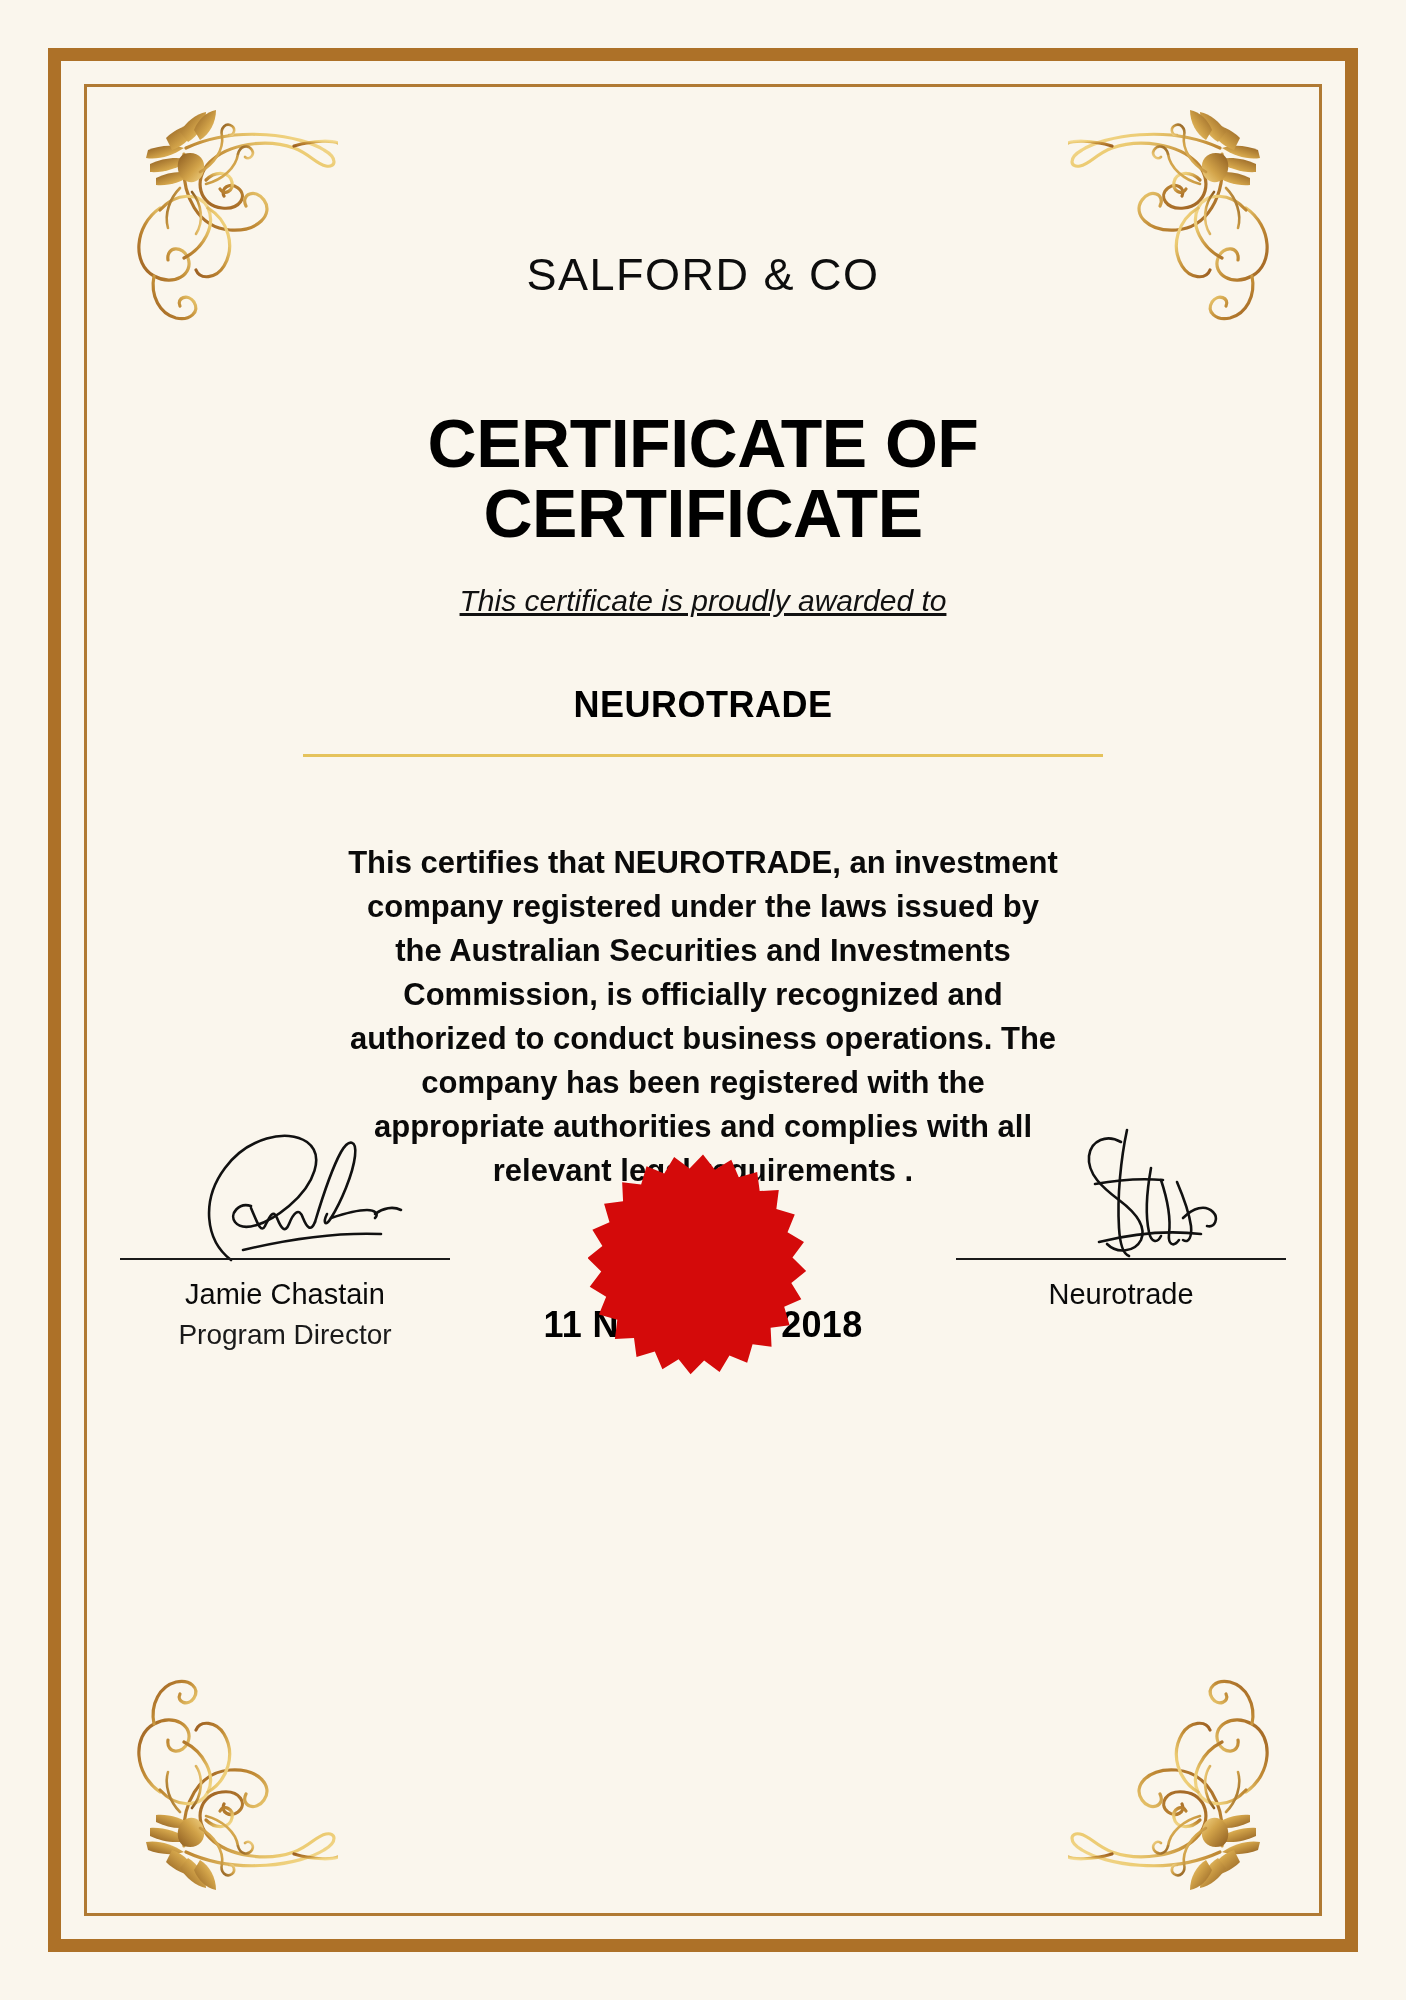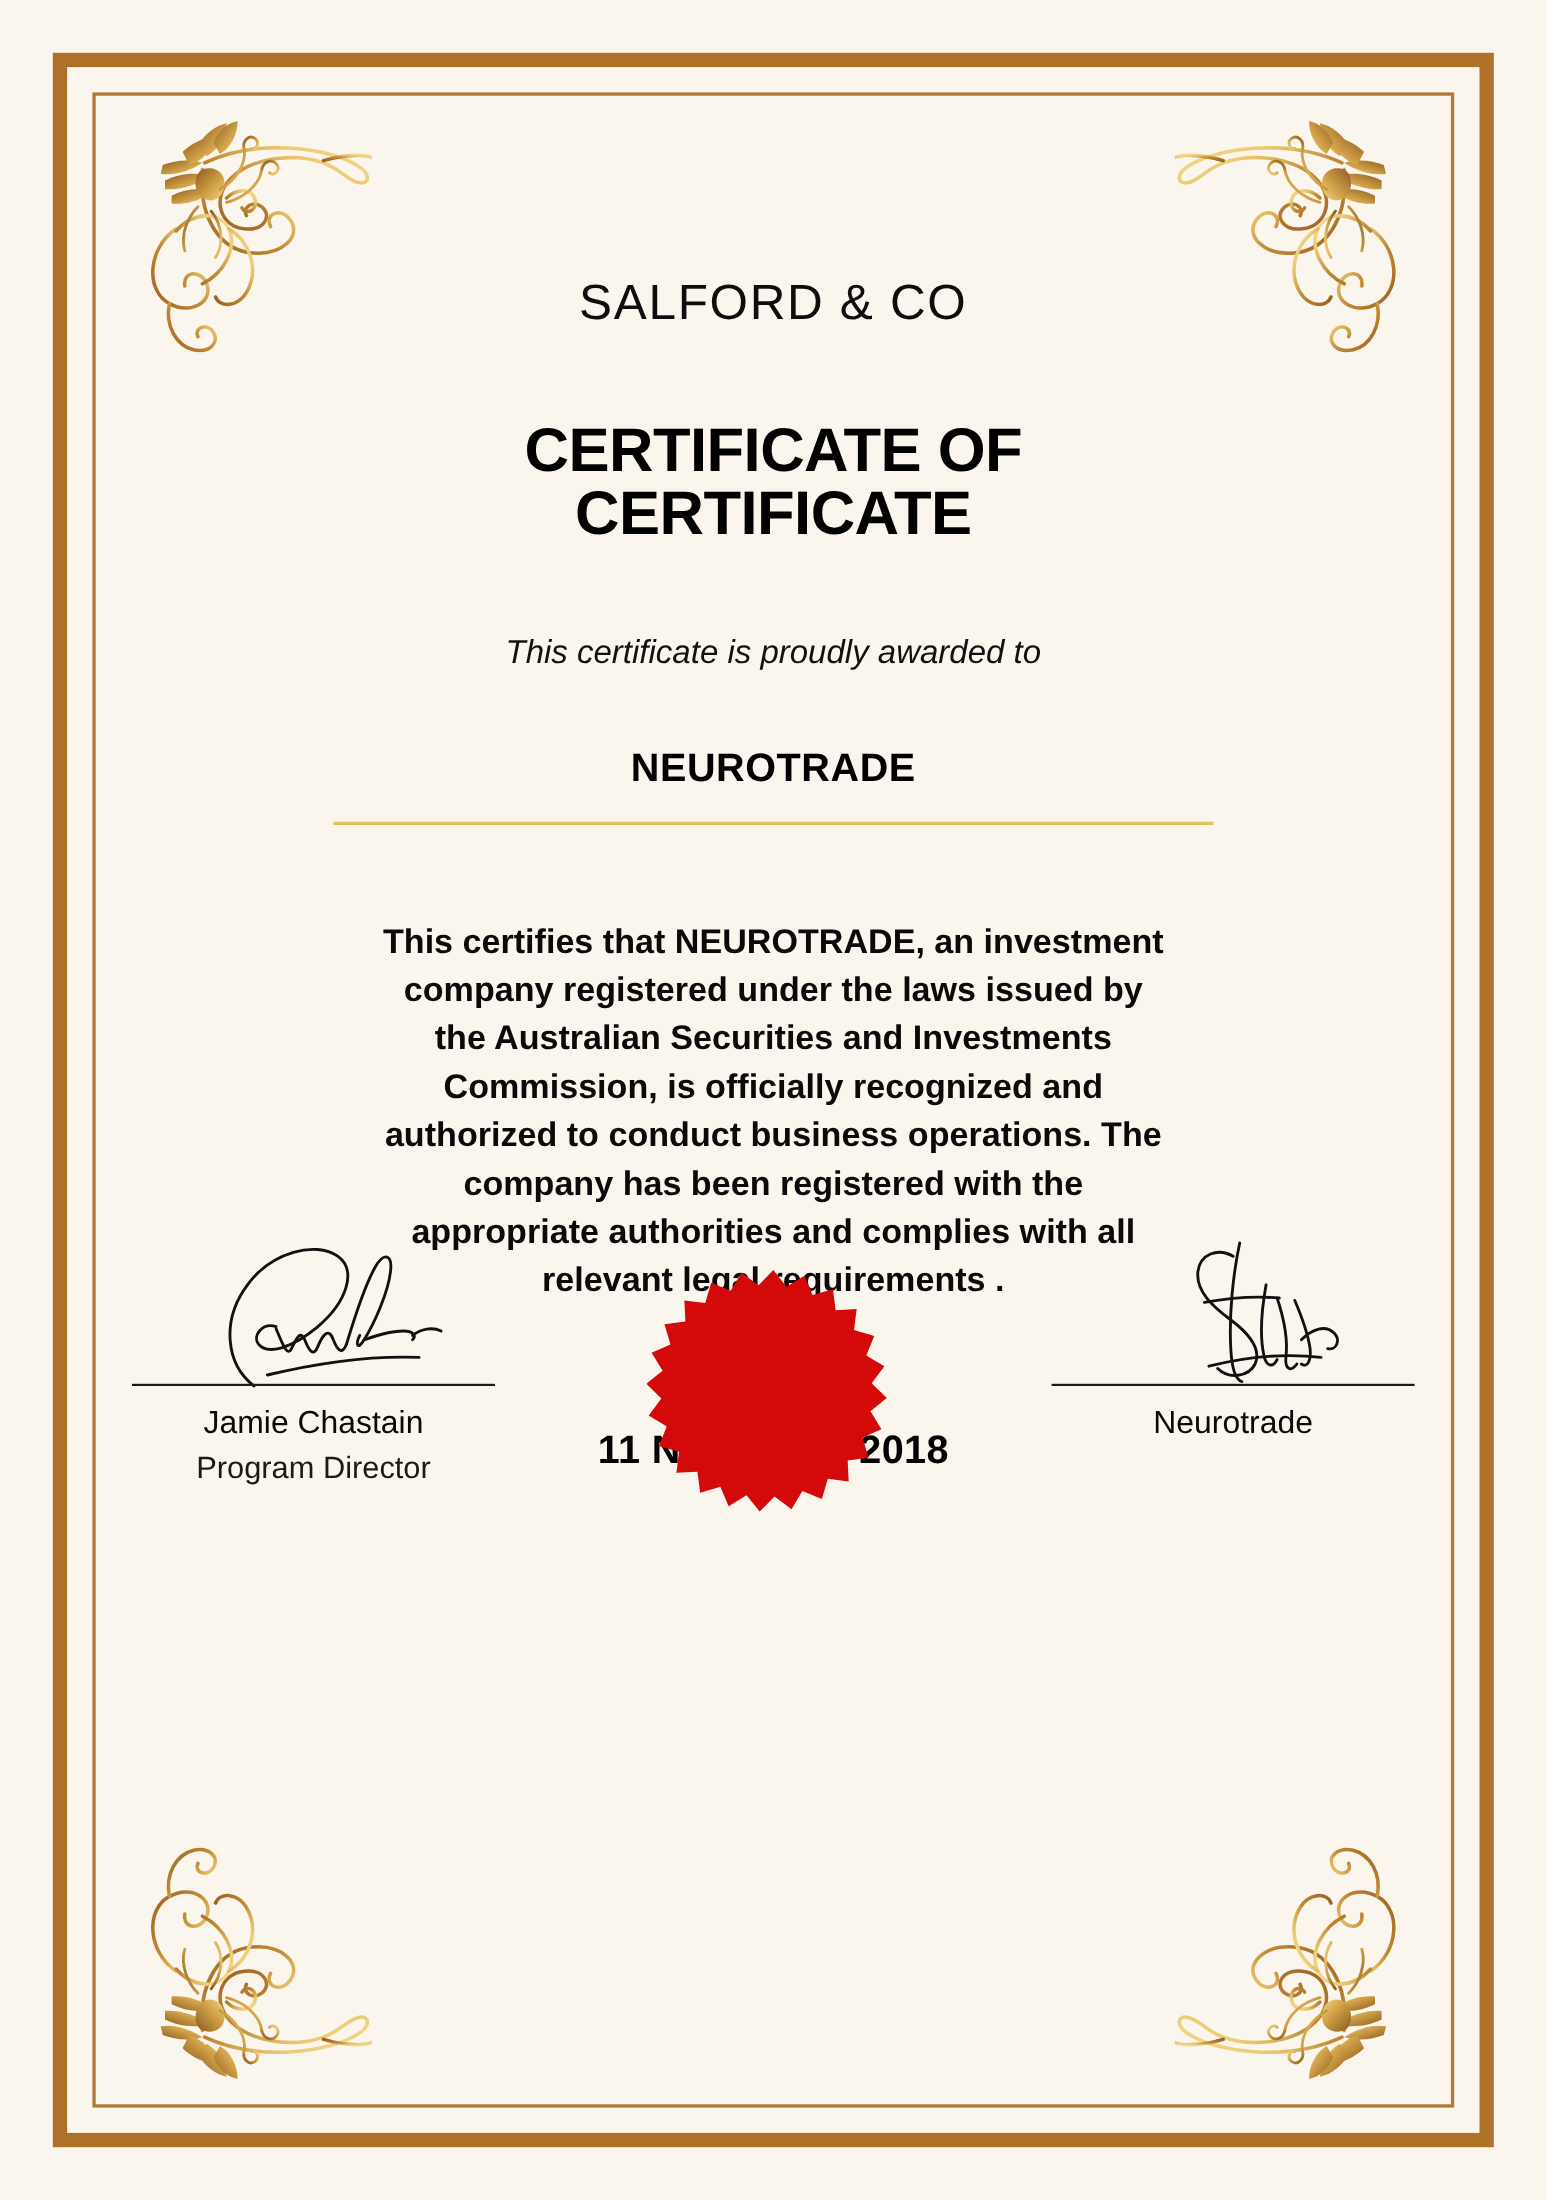--- a/index.html
+++ b/index.html
@@ -70,34 +70,35 @@
   .org-name {
     margin-top: 130px;
     font-size: 45px;
     font-weight: 500;
     letter-spacing: 1.5px;
     color: #0d0d0d;
     line-height: 1.1;
   }
 
   .title {
-    margin-top: 80px;
-    font-size: 56px;
+    margin-top: 108px;
+    font-size: 68px;
     font-weight: 900;
     letter-spacing: -0.5px;
     line-height: 1.03;
     color: #000000;
   }
 
   .awarded-line {
-    margin-top: 82px;
+    margin-top: 36px;
     font-size: 30px;
     font-style: italic;
     font-weight: 400;
     color: #111111;
+    text-decoration: underline;
   }
 
   .recipient {
     margin-top: 66px;
     font-size: 36px;
     font-weight: 700;
     letter-spacing: 0.5px;
     color: #000000;
   }
 

